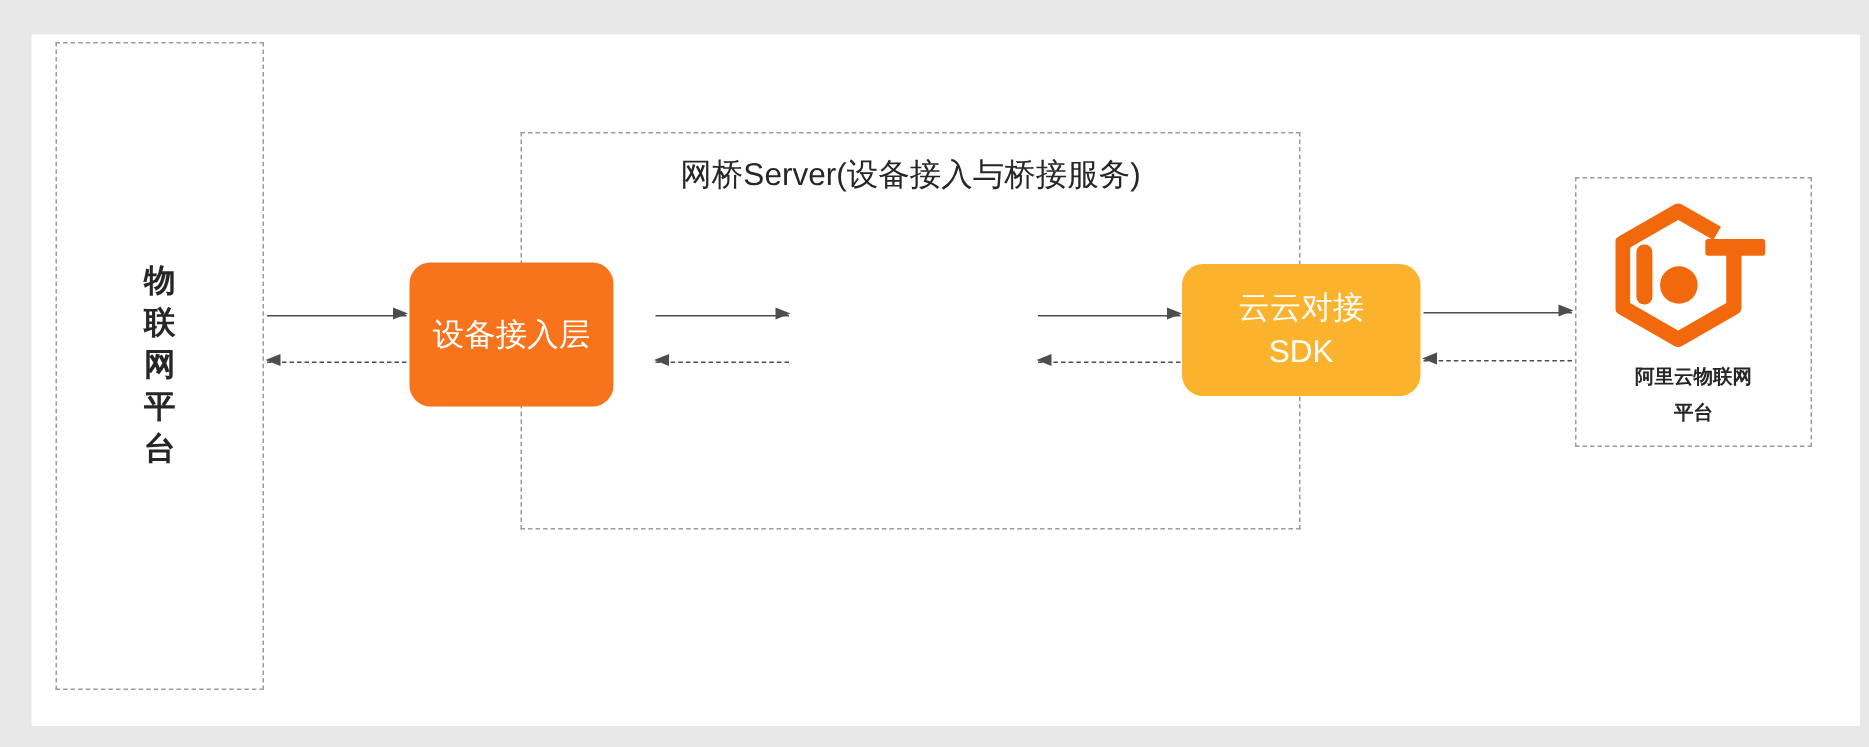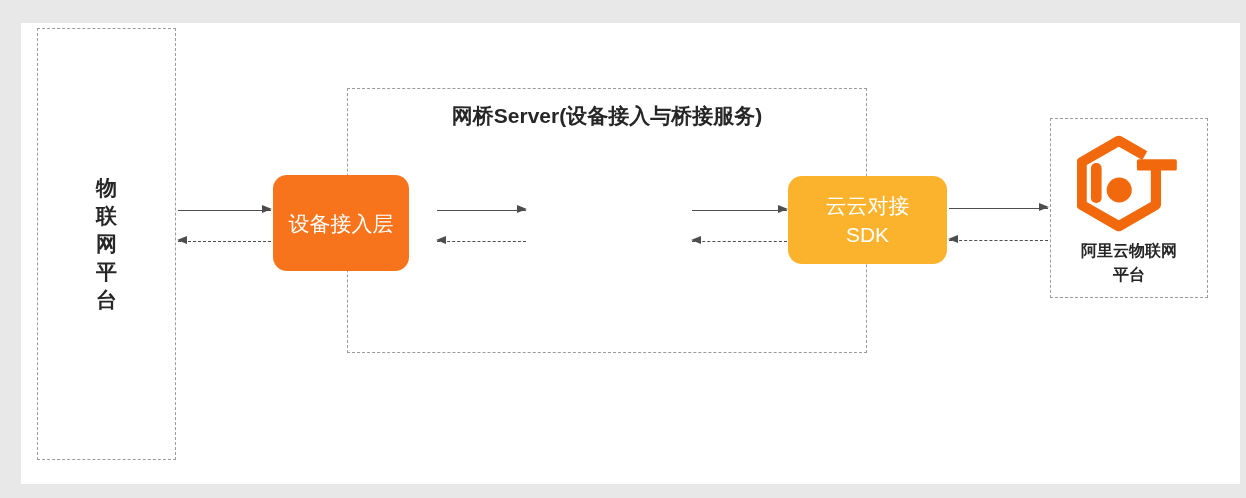--- a/index.html
+++ b/index.html
@@ -31,21 +31,21 @@
     line-height:28px; text-align:center;
   }
   
   .bridge-box {
     left:326px; top:65px; width:520px; height:265px;
     z-index:1;
   }
   .bridge-title {
     margin-top:13px;
     text-align:center;
-    font-size:21px; font-weight:700; color:#262626;
+    font-size:21px; font-weight:400; color:#262626;
   }
   
   .node {
     position:absolute;
     border-radius:14px;
     display:flex; align-items:center; justify-content:center;
     z-index:3;
   }
   .node span {
     color:#ffffff; font-size:21px; font-weight:400;
@@ -56,21 +56,21 @@
   .node3 { left:767px; top:153px; width:159px; height:88px; }
   
   .aliyun-box {
     left:1029px; top:95px; width:158px; height:180px;
     display:flex; flex-direction:column; align-items:center;
     padding-top:16px;
     z-index:2;
   }
   .aliyun-label {
     margin-top:7px;
-    font-size:16px; font-weight:700; color:#262626;
+    font-size:13px; font-weight:700; color:#262626;
     line-height:24px; text-align:center; white-space:pre-line;
   }
   
   .arrow { position:absolute; height:0; border-top:1.6px solid #4d4d4d; z-index:4; }
   .arrow.dashed { border-top-style:dashed; }
   .head { position:absolute; width:0; height:0; top:-5.6px;
           border-top:4.8px solid transparent; border-bottom:4.8px solid transparent; }
   .head.r { right:-1px; border-left:10px solid #4d4d4d; }
   .head.l { left:-1px; border-right:10px solid #4d4d4d; }
 </style>

